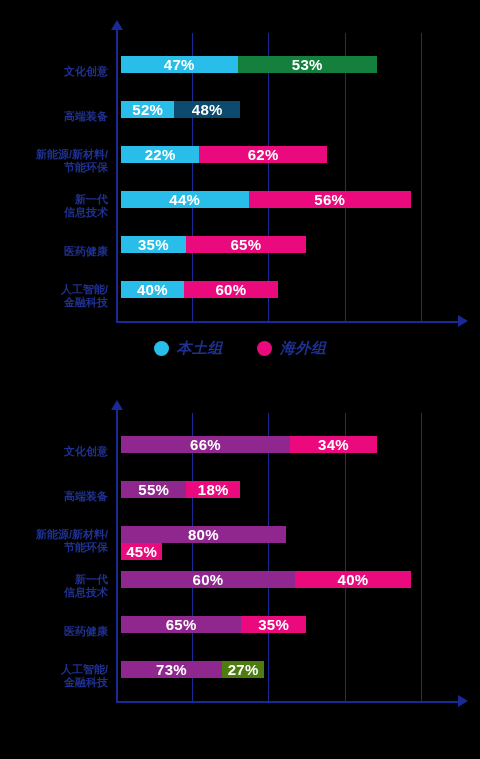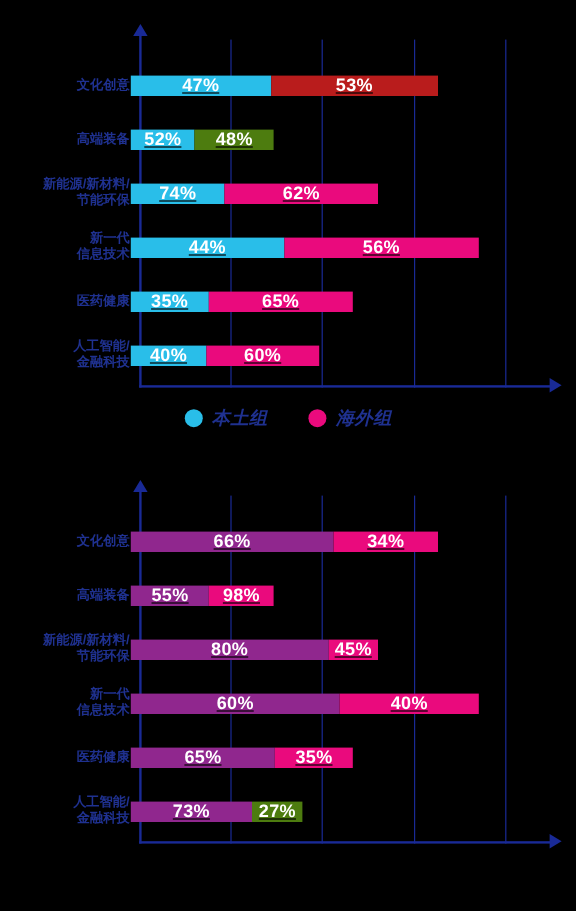--- a/index.html
+++ b/index.html
@@ -91,26 +91,25 @@
     width: 108px;
     text-align: right;
     color: #1f3190;
     font-size: 11px;
     font-weight: bold;
     line-height: 13px;
     letter-spacing: 0px;
   }
   .bar-wrap {
     position: absolute;
-    left: 109px;
+    left: 121px;
     top: 0;
     height: 30px;
     display: flex;
-    align-items: center;
-    text-decoration: underline;
+    align-items: flex-start;
   }
   .seg {
     display: flex;
     align-items: center;
     justify-content: center;
     color: #ffffff;
     font-size: 15px;
     font-weight: bold;
     letter-spacing: 0.3px;
     white-space: nowrap;
@@ -162,39 +161,39 @@
           <div class="gridline" style="left: 345px;"></div>
           <div class="gridline" style="left: 421px;"></div>
         </div>
       <div class="rows" id="rows-top">
           <div class="row" style="top: 56px; width: 480px;">
             <div class="cat-label" style="top: 9px;">
               <div>文化创意</div>
             </div>
             <div class="bar-wrap" style="width: 256px;">
               <div class="seg" title="本土组 47%" style="background: rgb(41, 190, 233); width: 120.32px;">47%</div>
-              <div class="seg" title="海外组 53%" style="background: #b91c1c; width: 144px;">53%</div>
+              <div class="seg" title="海外组 53%" style="background: #15803d; width: 144px;">53%</div>
             </div>
           </div>
           <div class="row" style="top: 101px; width: 480px;">
             <div class="cat-label" style="top: 9px;">
               <div>高端装备</div>
             </div>
             <div class="bar-wrap" style="width: 119px;">
               <div class="seg" title="本土组 52%" style="background: rgb(41, 190, 233); width: 61.88px;">52%</div>
-              <div class="seg" title="海外组 48%" style="background: #4d7c0f; width: 76px;">48%</div>
+              <div class="seg" title="海外组 48%" style="background: #0c4a6e; width: 76px;">48%</div>
             </div>
           </div>
           <div class="row" style="top: 146px; width: 480px;">
             <div class="cat-label" style="top: 2px;">
               <div>新能源/新材料/</div>
               <div>节能环保</div>
             </div>
             <div class="bar-wrap" style="width: 206px;">
-              <div class="seg" title="本土组 38%" style="background: rgb(41, 190, 233); width: 78.28px;">74%</div>
+              <div class="seg" title="本土组 38%" style="background: rgb(41, 190, 233); width: 78.28px;">22%</div>
               <div class="seg" title="海外组 62%" style="background: rgb(234, 10, 125); width: 127.72px;">62%</div>
             </div>
           </div>
           <div class="row" style="top: 191px; width: 480px;">
             <div class="cat-label" style="top: 2px;">
               <div>新一代</div>
               <div>信息技术</div>
             </div>
             <div class="bar-wrap" style="width: 290px;">
               <div class="seg" title="本土组 44%" style="background: rgb(41, 190, 233); width: 127.6px;">44%</div>
@@ -255,29 +254,29 @@
               <div class="seg" title="创客期 66%" style="background: rgb(144, 39, 142); width: 168.96px;">66%</div>
               <div class="seg" title="成长期 34%" style="background: rgb(234, 10, 125); width: 87.04px;">34%</div>
             </div>
           </div>
           <div class="row" style="top: 101px; width: 480px;">
             <div class="cat-label" style="top: 9px;">
               <div>高端装备</div>
             </div>
             <div class="bar-wrap" style="width: 119px;">
               <div class="seg" title="创客期 55%" style="background: rgb(144, 39, 142); width: 65.45px;">55%</div>
-              <div class="seg" title="成长期 45%" style="background: rgb(234, 10, 125); width: 53.55px;">98%</div>
+              <div class="seg" title="成长期 45%" style="background: rgb(234, 10, 125); width: 53.55px;">18%</div>
             </div>
           </div>
           <div class="row" style="top: 146px; width: 480px;">
             <div class="cat-label" style="top: 2px;">
               <div>新能源/新材料/</div>
               <div>节能环保</div>
             </div>
-            <div class="bar-wrap" style="width: 206px;">
+            <div class="bar-wrap" style="width: 206px; flex-direction: column;">
               <div class="seg" title="创客期 80%" style="background: rgb(144, 39, 142); width: 164.8px;">80%</div>
               <div class="seg" title="成长期 20%" style="background: rgb(234, 10, 125); width: 41.2px;">45%</div>
             </div>
           </div>
           <div class="row" style="top: 191px; width: 480px;">
             <div class="cat-label" style="top: 2px;">
               <div>新一代</div>
               <div>信息技术</div>
             </div>
             <div class="bar-wrap" style="width: 290px;">

